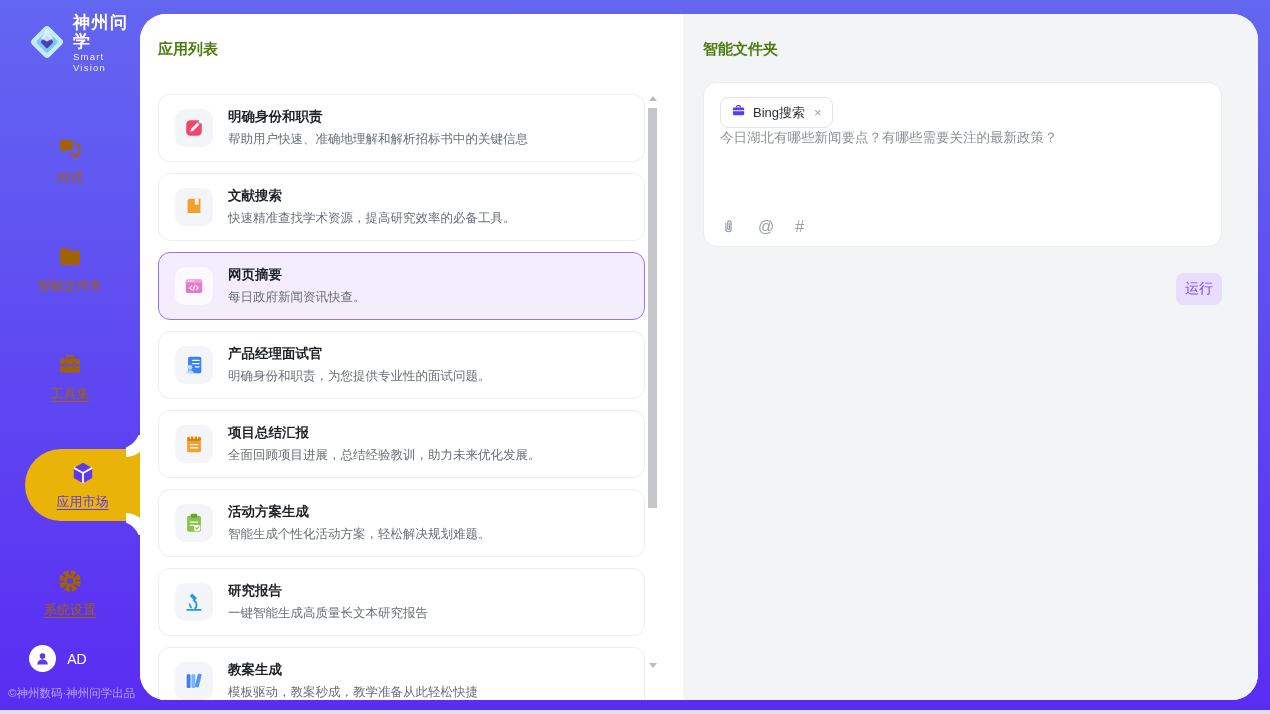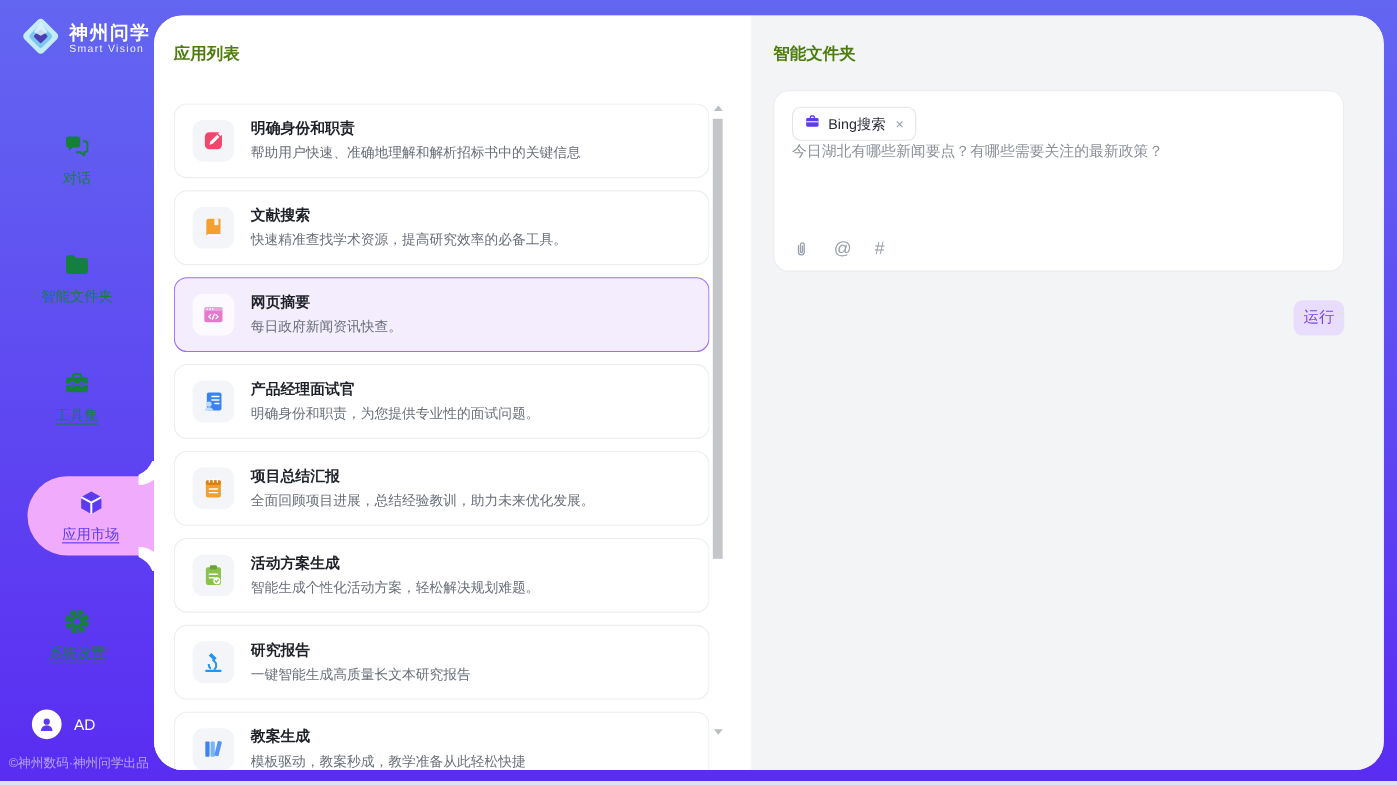--- a/index.html
+++ b/index.html
@@ -6,33 +6,33 @@
   html,body { width:1270px; height:714px; }
   body {
     position:relative; overflow:hidden;
     font-family:"Liberation Sans", sans-serif;
     background:linear-gradient(180deg,#6366f1 0%,#5a2cf2 100%);
   }
   .bottom-strip { position:absolute; left:0; right:0; bottom:0; height:4px; background:#dde1f4; z-index:50; }
 
   
   .sidebar { position:absolute; left:0; top:0; width:140px; height:710px; color:#fff; z-index:2; }
-  .logo { display:flex; align-items:center; gap:7px; padding:14px 0 0 18px; }
+  .logo { display:flex; align-items:center; gap:7px; padding:14px 0 0 28px; }
   .logo svg { width:38px; height:38px; }
   .logo-cn { font-size:17px; font-weight:bold; letter-spacing:1.5px; line-height:1.1; }
   .logo-en { font-size:9.5px; opacity:.9; letter-spacing:1.2px; }
   .nav { margin-top:52px; display:flex; flex-direction:column; }
   .nav-item { position:relative; height:72px; display:flex; flex-direction:column;
-    align-items:center; justify-content:center; gap:7px; color:#15803d; cursor:pointer; }
+    align-items:center; justify-content:center; gap:7px; color:#a16207; cursor:pointer; }
   .nav-item + .nav-item { margin-top:36px; }
   .nav-item .nicon svg { width:26px; height:26px; display:block; }
   .nav-item .nlabel { font-size:13px; }
   .nav-item.underlined .nlabel { text-decoration:underline; text-underline-offset:3px; }
   .nav-item .cube-inner { stroke:#5b46f2; }
-  .nav-item.active { background:#f0abfc; color:#5b3af0; margin-left:25px; border-radius:36px 0 0 36px; }
+  .nav-item.active { background:#eab308; color:#5b3af0; margin-left:25px; border-radius:36px 0 0 36px; }
   .nav-item.active .cube-inner { stroke:#fff; }
   .nav-item.active::before { content:""; position:absolute; right:0; top:-22px; width:22px; height:22px;
     border-bottom-right-radius:22px; box-shadow:8px 8px 0 0 #fff; }
   .nav-item.active::after { content:""; position:absolute; right:0; bottom:-22px; width:22px; height:22px;
     border-top-right-radius:22px; box-shadow:8px -8px 0 0 #fff; }
   .user { position:absolute; left:0; bottom:38px; width:116px; display:flex; align-items:center; justify-content:center; gap:11px; }
   .avatar { width:27px; height:27px; border-radius:50%; background:#fff; color:#5b3af0;
     display:flex; align-items:center; justify-content:center; cursor:pointer; }
   .avatar svg { width:17px; height:17px; }
   .user-label { font-size:14px; }

